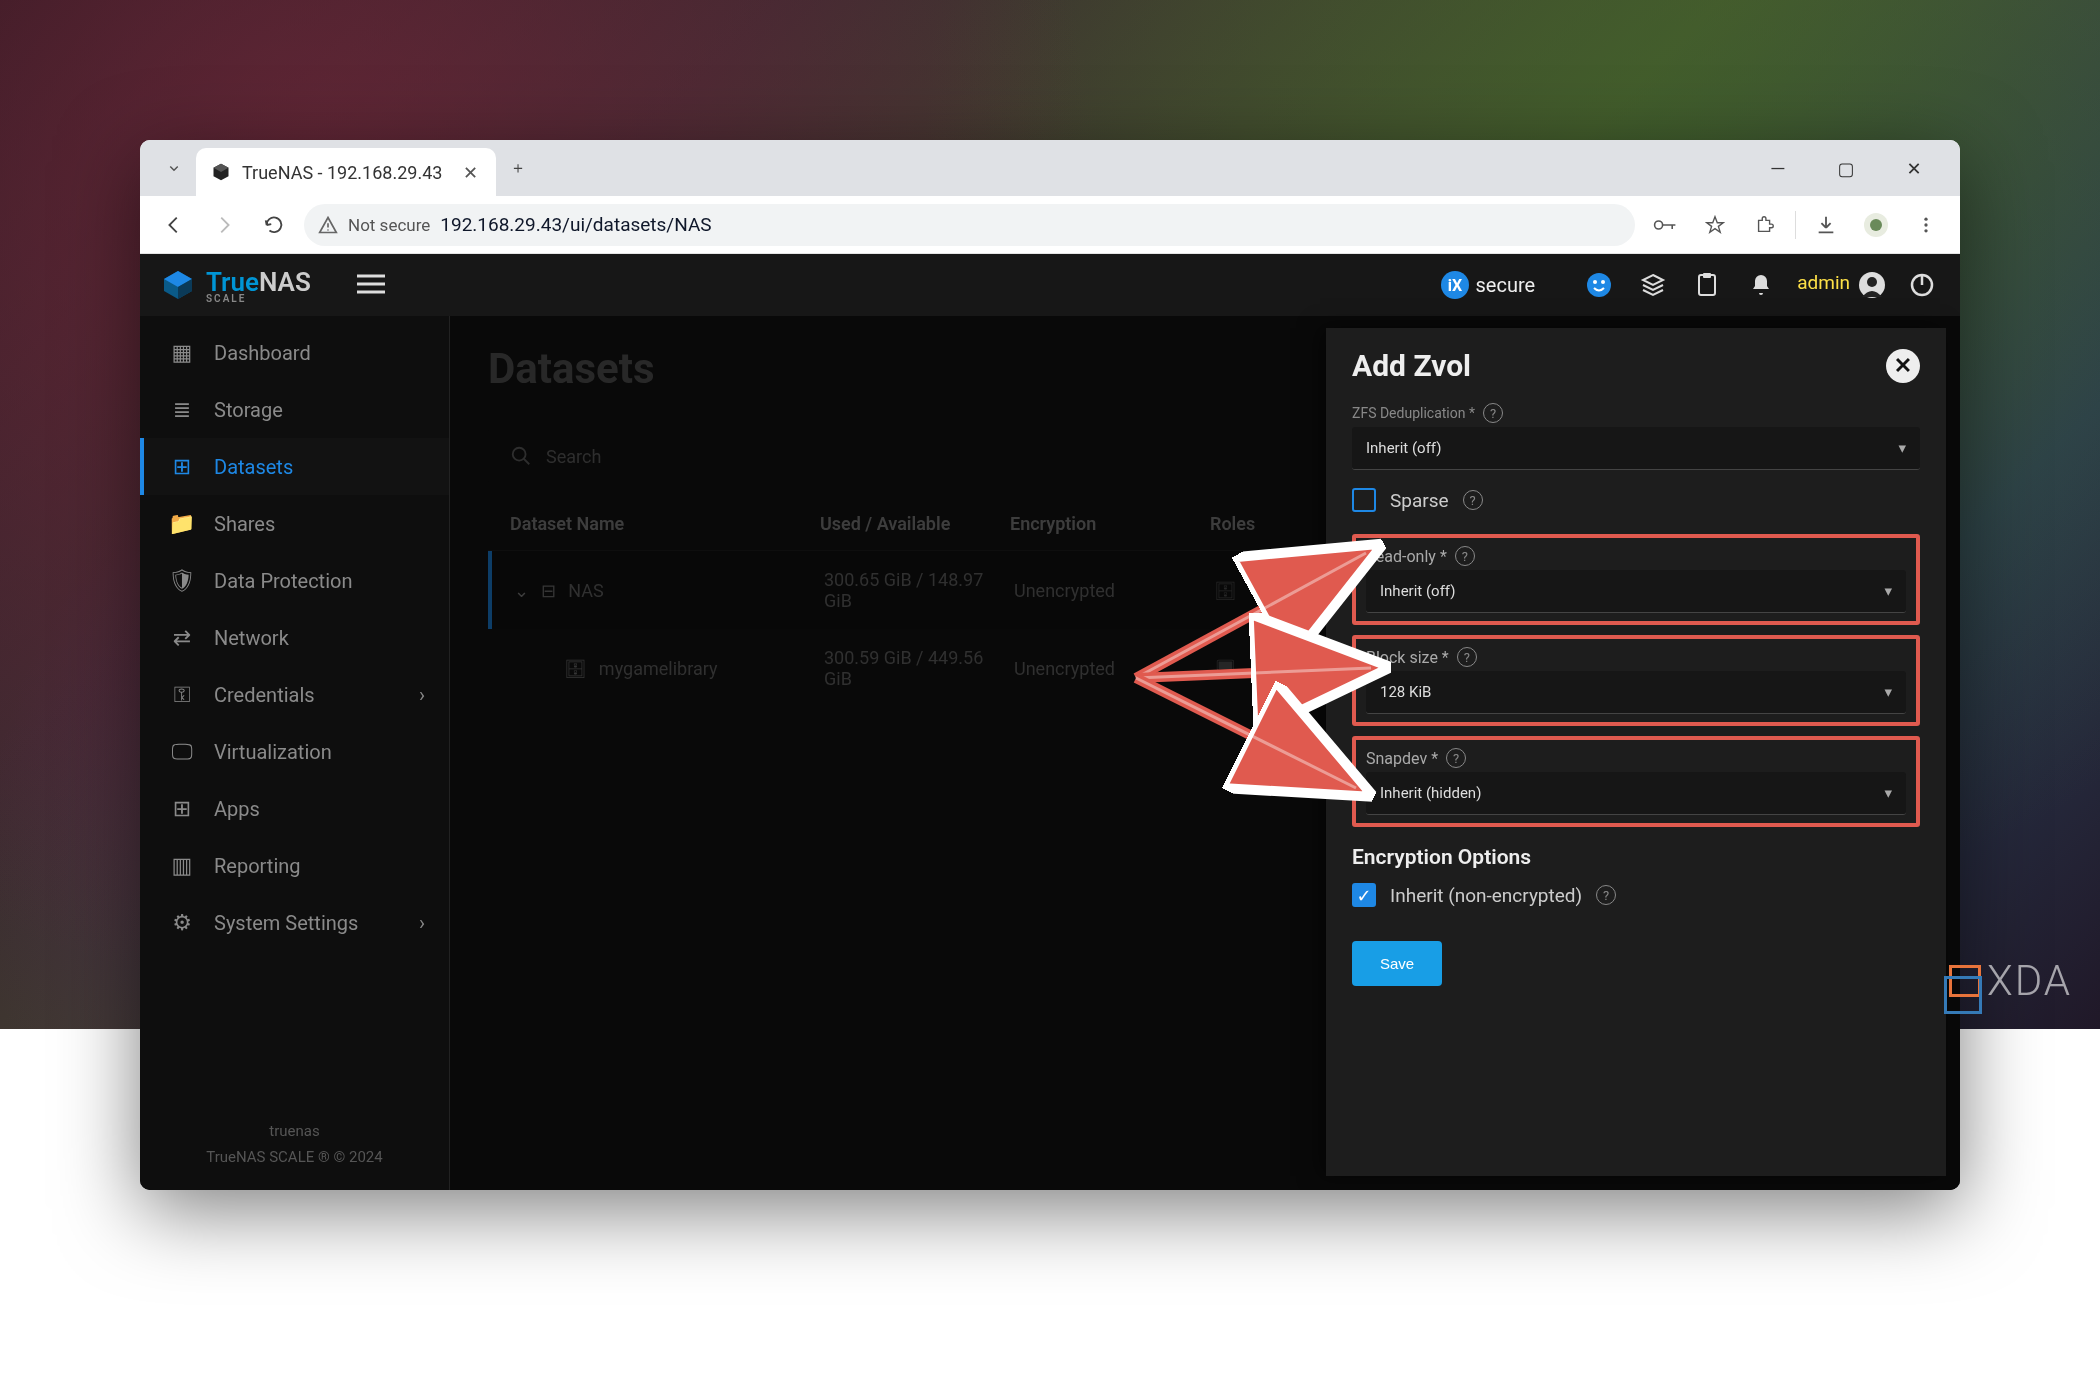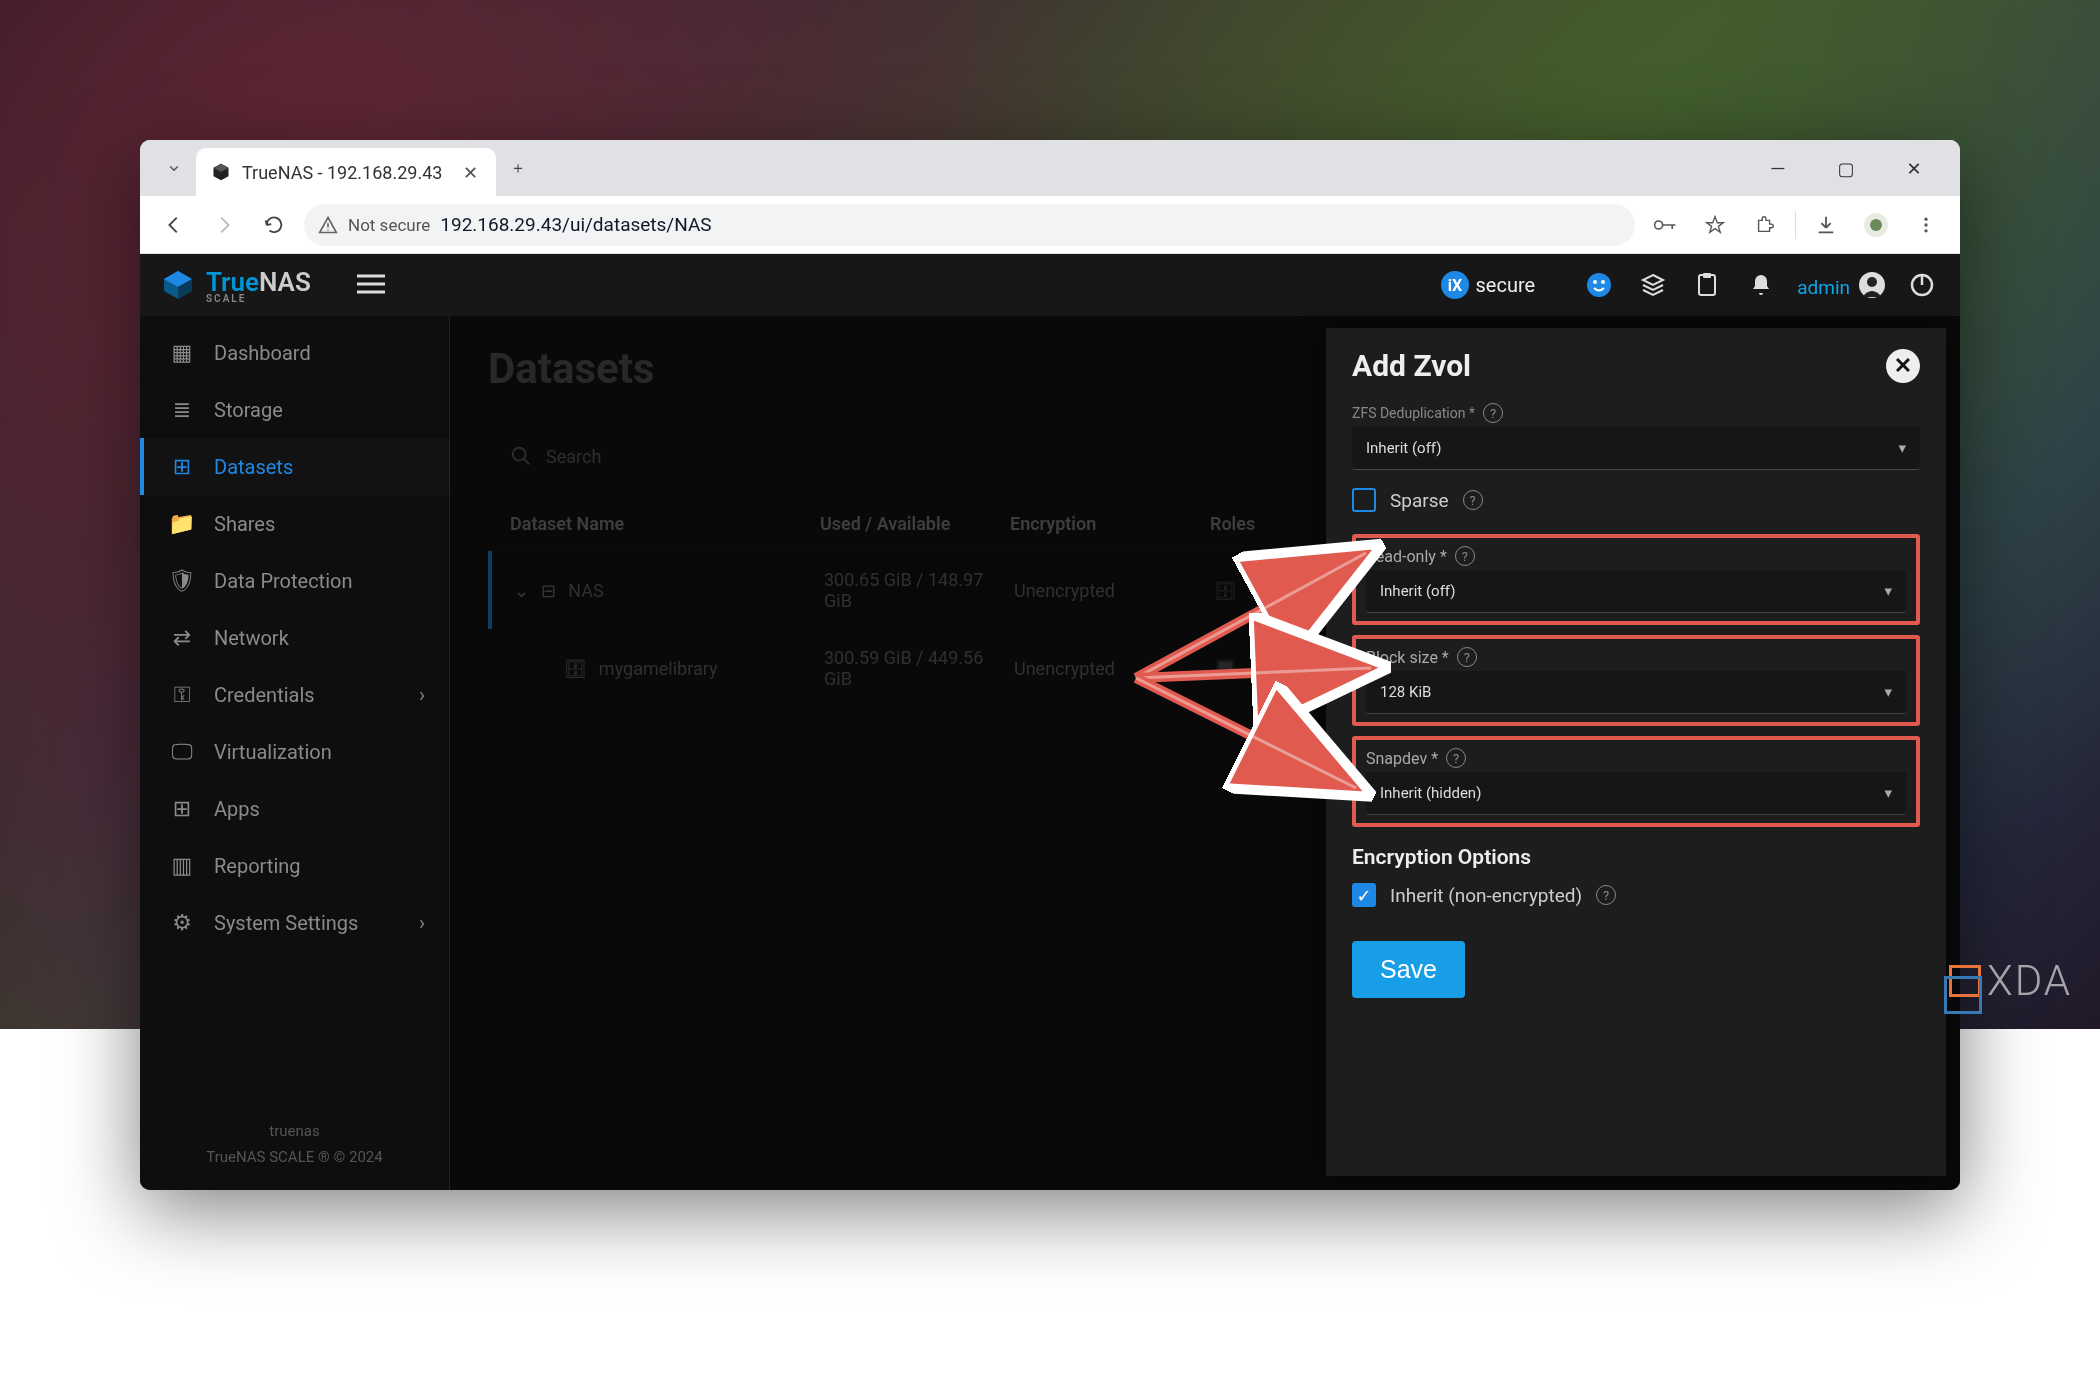--- a/index.html
+++ b/index.html
@@ -86,21 +86,21 @@
   display:flex; align-items:center; padding: 0 20px;
   gap: 16px; color:#ccc;
 }
 .brand { display:flex; align-items:center; gap:10px; font-weight:600; font-size:26px; }
 .brand .accent { color:#0095d5; }
 .brand sub {font-size:10px;color:#888;letter-spacing:2px;display:block;margin-top:-4px;}
 .hamburger { margin-left:30px; font-size:28px; }
 .ix-systems { margin-left:auto; display:flex; align-items:center; gap:6px; color:#eee; font-size:20px; }
 .hdr-icons { display:flex; gap:18px; align-items:center; }
 .hdr-icons .ic { width:36px;height:36px;display:flex;align-items:center;justify-content:center;color:#ddd;font-size:22px; }
-.admin-chip { color:#0ea5e9; font-size:19px; display:flex;align-items:flex-end;gap:8px; }
+.admin-chip { color:#fde047; font-size:19px; display:flex;align-items:flex-start;gap:8px; }
 
 .app-body { flex:1; display:flex; position:relative; }
 
 
 .sidebar {
   width: 310px; background: #0e0e0e;
   border-right: 1px solid #222;
   padding-top: 8px;
   display:flex; flex-direction:column;
 }
@@ -161,21 +161,21 @@
 }
 .select .caret { margin-left:auto; color:#aaa; }
 .check-row { display:flex; align-items:center; gap:14px; color:#ccc; font-size:19px; margin: 12px 0 22px; }
 .check-box { width:24px;height:24px;border:2px solid #1e88e5;border-radius:3px;display:flex;align-items:center;justify-content:center; }
 .check-box.checked { background:#1e88e5; color:#fff; font-size:18px; }
 
 .highlighted-group { border:4px solid #e05a4f; border-radius:3px; padding: 8px 10px; margin-bottom: 10px; }
 .highlighted-group .select { margin-bottom:0; }
 
 .section-head { color:#eee; font-size:21px; font-weight:600; margin: 18px 0 14px; }
-.save-btn { background:#189ee6; color:#fff; border:none; border-radius:4px; padding: 14px 28px; font-size:25px; font-weight:500; margin-top:12px; }
+.save-btn { background:#189ee6; color:#fff; border:none; border-radius:4px; padding: 14px 28px; font-size:15px; font-weight:500; margin-top:12px; }
 
 
 .arrow-svg { position:absolute; left:-230px; top:150px; width:300px; height:400px; pointer-events:none; }
 
 
 .xda-mark { position:absolute; right:28px; bottom:24px; color:rgba(255,255,255,0.6); font-size:42px; font-weight:300; letter-spacing:2px; display:flex;align-items:center;gap:6px; }
 .xda-mark .sq { width:32px;height:32px;border:3px solid #e8743b;display:inline-block;position:relative; }
 .xda-mark .sq:before{content:"";position:absolute;left:-8px;top:8px;width:32px;height:32px;border:3px solid #357ab7;}
 </style>
 </head>

